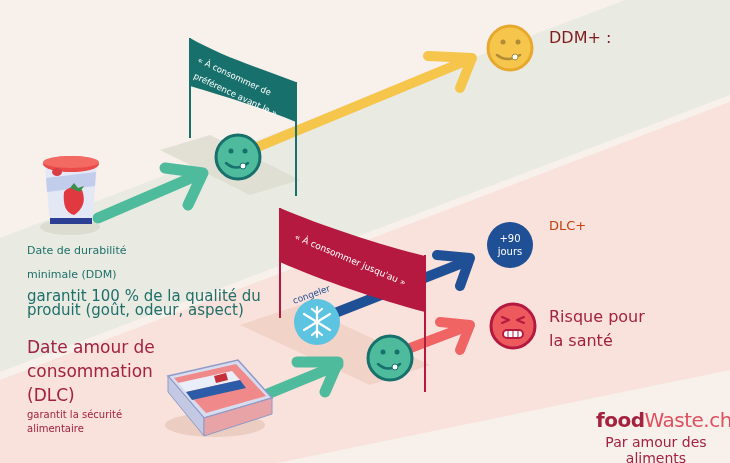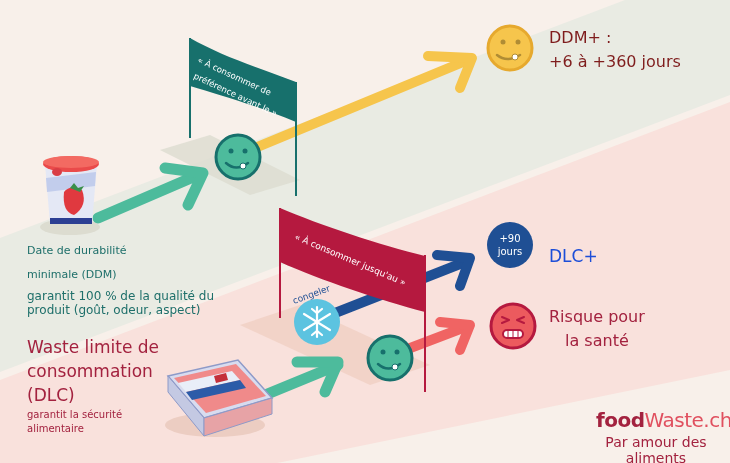--- a/index.html
+++ b/index.html
@@ -1,26 +1,26 @@
 <!DOCTYPE html>
 <html><head>
 <meta charset="utf-8">
 <style>
   html, body { margin: 0; padding: 0; }
   body { width: 730px; height: 463px; overflow: hidden; background: #f8f0ea; font-family: "DejaVu Sans", sans-serif; }
   #stage { position: relative; width: 730px; height: 463px; overflow: hidden; }
   svg#scene { position: absolute; left: 0; top: 0; }
   .txt { position: absolute; margin: 0; }
   .ddm-title { left: 27px; top: 239px; color: #1e6f6a; font-size: 11px; line-height: 24px; }
-  .ddm-sub { left: 27px; top: 289px; color: #1e6f6a; font-size: 12px; line-height: 14px; }
+  .ddm-sub { left: 27px; top: 289px; color: #1e6f6a; font-size: 15px; line-height: 14px; }
   .dlc-title { left: 27px; top: 335px; color: #a3223f; font-size: 17px; line-height: 24px; }
   .dlc-sub { left: 27px; top: 408px; color: #a3223f; font-size: 10px; line-height: 14px; }
   .ddmplus { left: 549px; top: 26px; color: #7f1d1d; font-size: 16px; line-height: 24px; }
-  .dlcplus { left: 549px; top: 244px; color: #1d4ed8; font-size: 17px; line-height: 24px; }
-  .risk { left: 549px; top: 305px; color: #a3223f; font-size: 16px; line-height: 24px; text-align: center; }
+  .dlcplus { left: 549px; top: 214px; color: #c2410c; font-size: 13px; line-height: 24px; }
+  .risk { left: 549px; top: 305px; color: #a3223f; font-size: 16px; line-height: 24px; }
   .logo { left: 596px; top: 408px; width: 120px; text-align: center; }
   .logo-main { font-family: "DejaVu Sans", sans-serif; font-size: 20px; font-weight: bold; letter-spacing: -0.5px; }
   .logo-food { color: #a3223f; }
   .logo-waste { color: #e0505f; font-weight: normal; }
   .logo-tag { font-size: 14px; color: #a3223f; margin-top: 2px; }
   .line { display: block; }
 </style>
 </head>
 <body>
 
@@ -149,32 +149,31 @@
 <div class="txt ddm-title">
   <span class="line">Date de durabilité</span>
   <span class="line">minimale (DDM)</span>
 </div>
 <div class="txt ddm-sub">
   <span class="line">garantit 100 % de la qualité du</span>
   <span class="line">produit (goût, odeur, aspect)</span>
 </div>
 
 <div class="txt dlc-title">
-  <span class="line">Waste limite de</span>
+  <span class="line">Date amour de</span>
   <span class="line">consommation</span>
   <span class="line">(DLC)</span>
 </div>
 <div class="txt dlc-sub">
   <span class="line">garantit la sécurité</span>
   <span class="line">alimentaire</span>
 </div>
 
 <div class="txt ddmplus">
   <span class="line">DDM+ :</span>
-  <span class="line">+6 à +360 jours</span>
 </div>
 <div class="txt dlcplus">
   <span class="line">DLC+</span>
 </div>
 <div class="txt risk">
   <span class="line">Risque pour</span>
   <span class="line">la santé</span>
 </div>
 
 <div class="txt logo">

